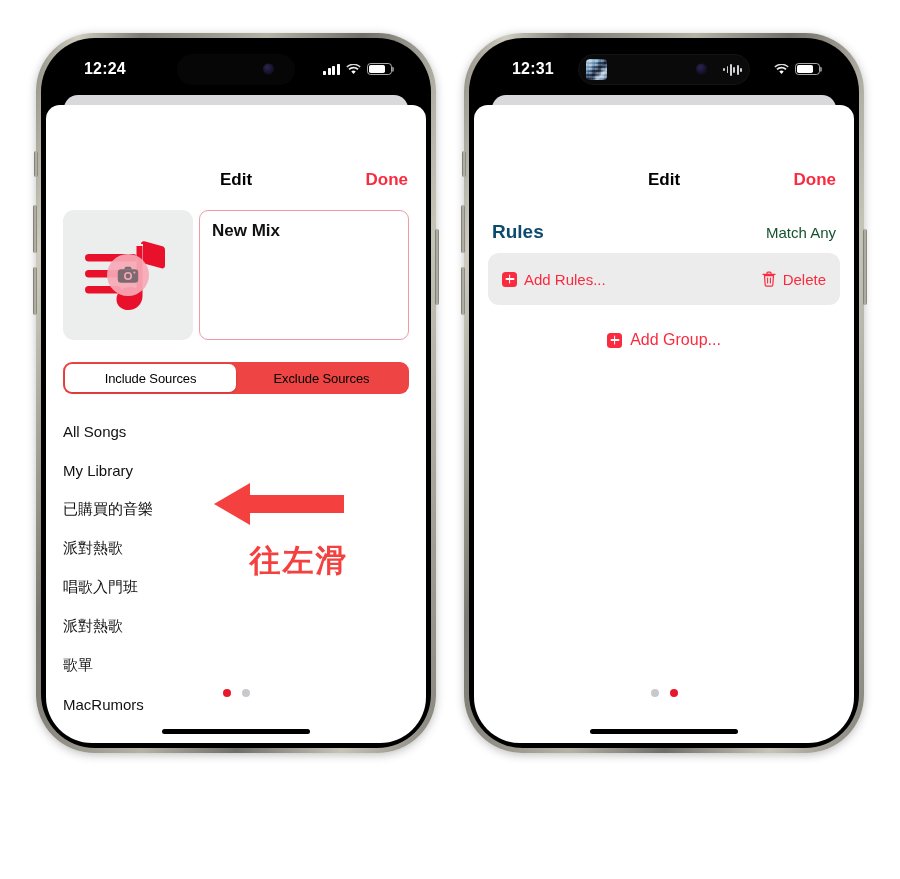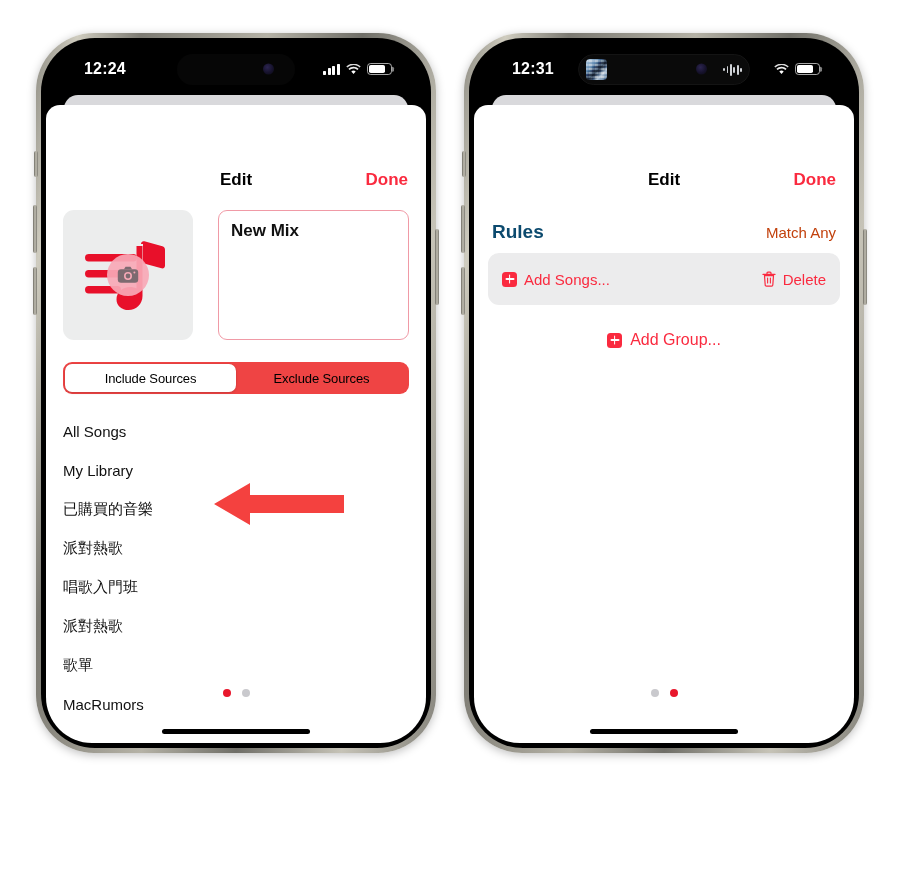--- a/index.html
+++ b/index.html
@@ -115,21 +115,21 @@
     position: relative; height: 54px; flex: none;
     display: flex; align-items: center; justify-content: center; margin-top: 48px;
   }
   .nav-title { font-size: 17px; font-weight: 700; color: #000; }
   .nav-done {
     position: absolute; right: 18px; top: 50%; transform: translateY(-50%);
     font-size: 17px; font-weight: 700; color: #fa2a3f;
   }
 
   
-  .head-row { display: flex; gap: 25px; padding: 3px 17px 0; flex: none; }
+  .head-row { display: flex; gap: 6px; padding: 3px 17px 0; flex: none; }
   .artwork {
     width: 130px; height: 130px; border-radius: 11px; background: #eceded;
     position: relative; flex: none;
   }
   .art-svg { position: absolute; inset: 0; }
   .cam-badge {
     position: absolute; left: 50%; top: 50%;
     transform: translate(-50%,-50%);
     width: 42px; height: 42px; border-radius: 50%;
     background: rgba(247,168,182,.92);
@@ -161,21 +161,21 @@
     font-size: 31px; font-weight: 700; color: #f4413f; letter-spacing: 2px;
     text-align: center; margin-top: 8px;
   }
 
   
   .rules-head {
     display: flex; align-items: center; justify-content: space-between;
     padding: 14px 18px 10px; flex: none;
   }
   .rules-title { font-size: 19px; font-weight: 700; color: #0c4a6e; }
-  .rules-match { font-size: 15px; color: #c2410c; }
+  .rules-match { font-size: 15px; color: #14532d; }
 
   .group-card {
     margin: 0 14px; background: #ececed; border-radius: 11px;
     padding: 10px 14px 12px; flex: none;
   }
   .group-row1 { display: flex; align-items: center; justify-content: space-between; height: 26px; }
   .group-name { font-size: 16px; font-weight: 700; color: #000; }
   .group-match { font-size: 15px; color: #fa2a3f; }
   .group-row2 { display: flex; align-items: center; justify-content: space-between; height: 28px; margin-top: 2px; }
   .link-red { display: flex; align-items: center; gap: 7px; font-size: 15px; color: #fa2a3f; }
@@ -288,20 +288,21 @@
             <div class="source-item">唱歌入門班</div>
             <div class="source-item">派對熱歌</div>
             <div class="source-item">歌單</div>
             <div class="source-item">MacRumors</div>
           </div>
 
           <div class="annot">
             <svg width="132" height="48" viewBox="0 0 132 48">
               <path d="M0 24 L36 3 L36 15 L130 15 L130 33 L36 33 L36 45 Z" fill="#f4413f"></path>
             </svg>
+            <div class="annot-caption">往左滑</div>
           </div>
 
           <div class="pager">
             <div class="dot active"></div>
             <div class="dot"></div>
           </div>
           <div class="home-ind"></div>
         </div>
       </div>
     </div>
@@ -356,21 +357,21 @@
 
           <div class="rules-head">
             <div class="rules-title">Rules</div>
             <div class="rules-match">Match Any</div>
           </div>
 
           <div class="group-card">
             <div class="group-row2">
               <div class="link-red">
                 <span class="plus-box"></span>
-                <span>Add Songs...</span>
+                <span>Add Rules...</span>
               </div>
               <div class="link-red">
                 <svg width="14" height="16" viewBox="0 0 14 16">
                   <path d="M1 3.4h12M5 3.4V2.1c0-.5.4-.9.9-.9h2.2c.5 0 .9.4.9.9v1.3" stroke="#fa2a3f" stroke-width="1.2" fill="none" stroke-linecap="round"></path>
                   <path d="M2.5 4.6h9l-.7 9.3c0 .7-.6 1.2-1.3 1.2H4.5c-.7 0-1.3-.5-1.3-1.2z" stroke="#fa2a3f" stroke-width="1.2" fill="none"></path>
                   <path d="M5.6 7v5M8.4 7v5" stroke="#fa2a3f" stroke-width="1.1" stroke-linecap="round"></path>
                 </svg>
                 <span>Delete</span>
               </div>
             </div>

